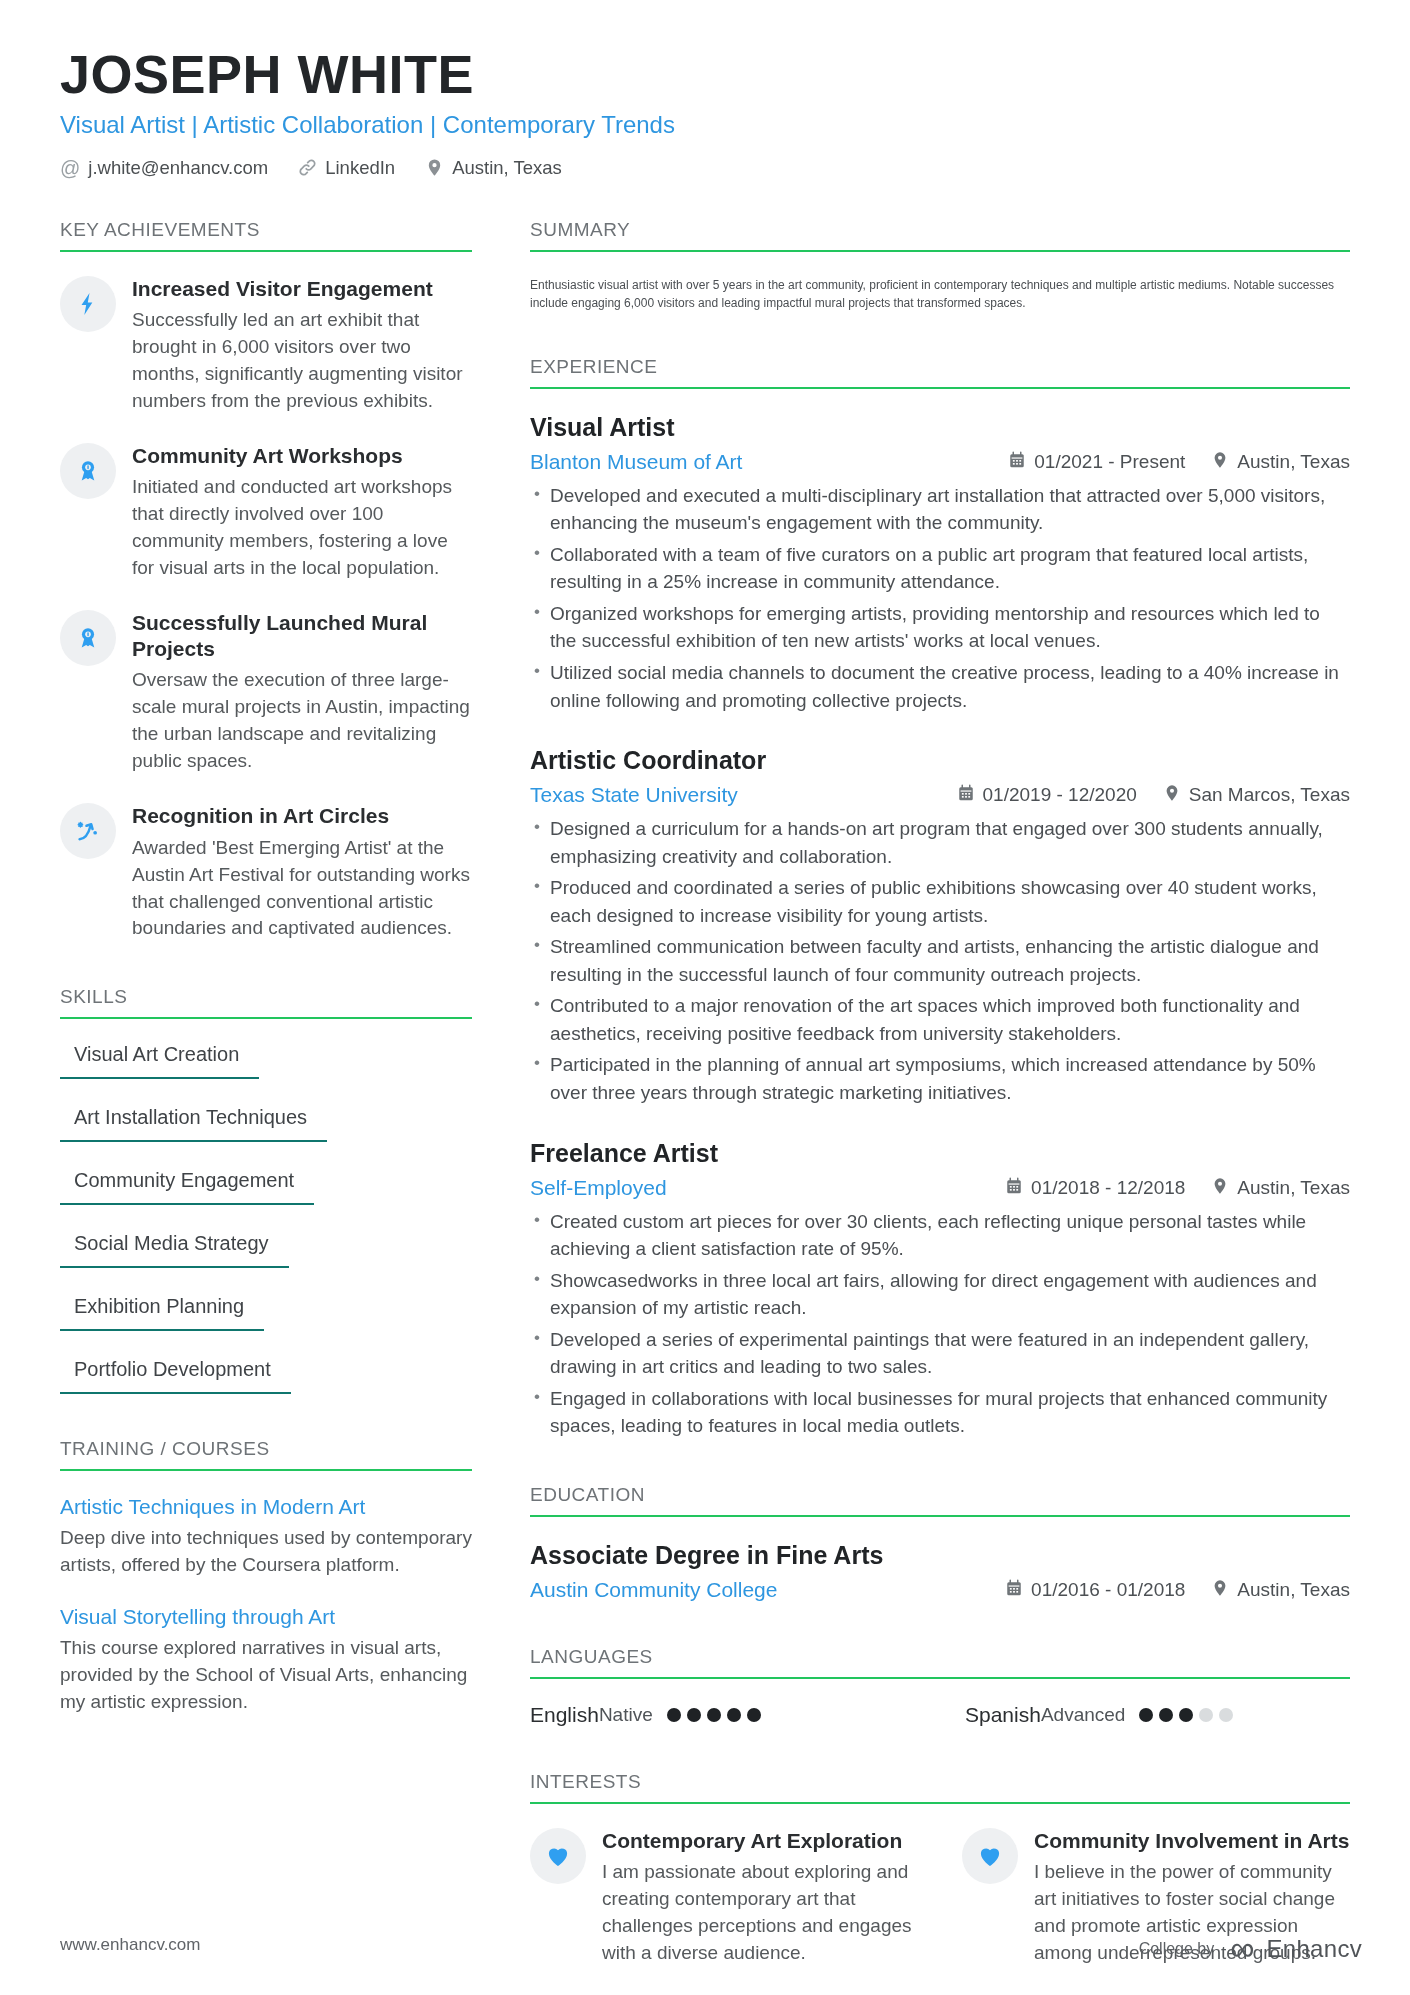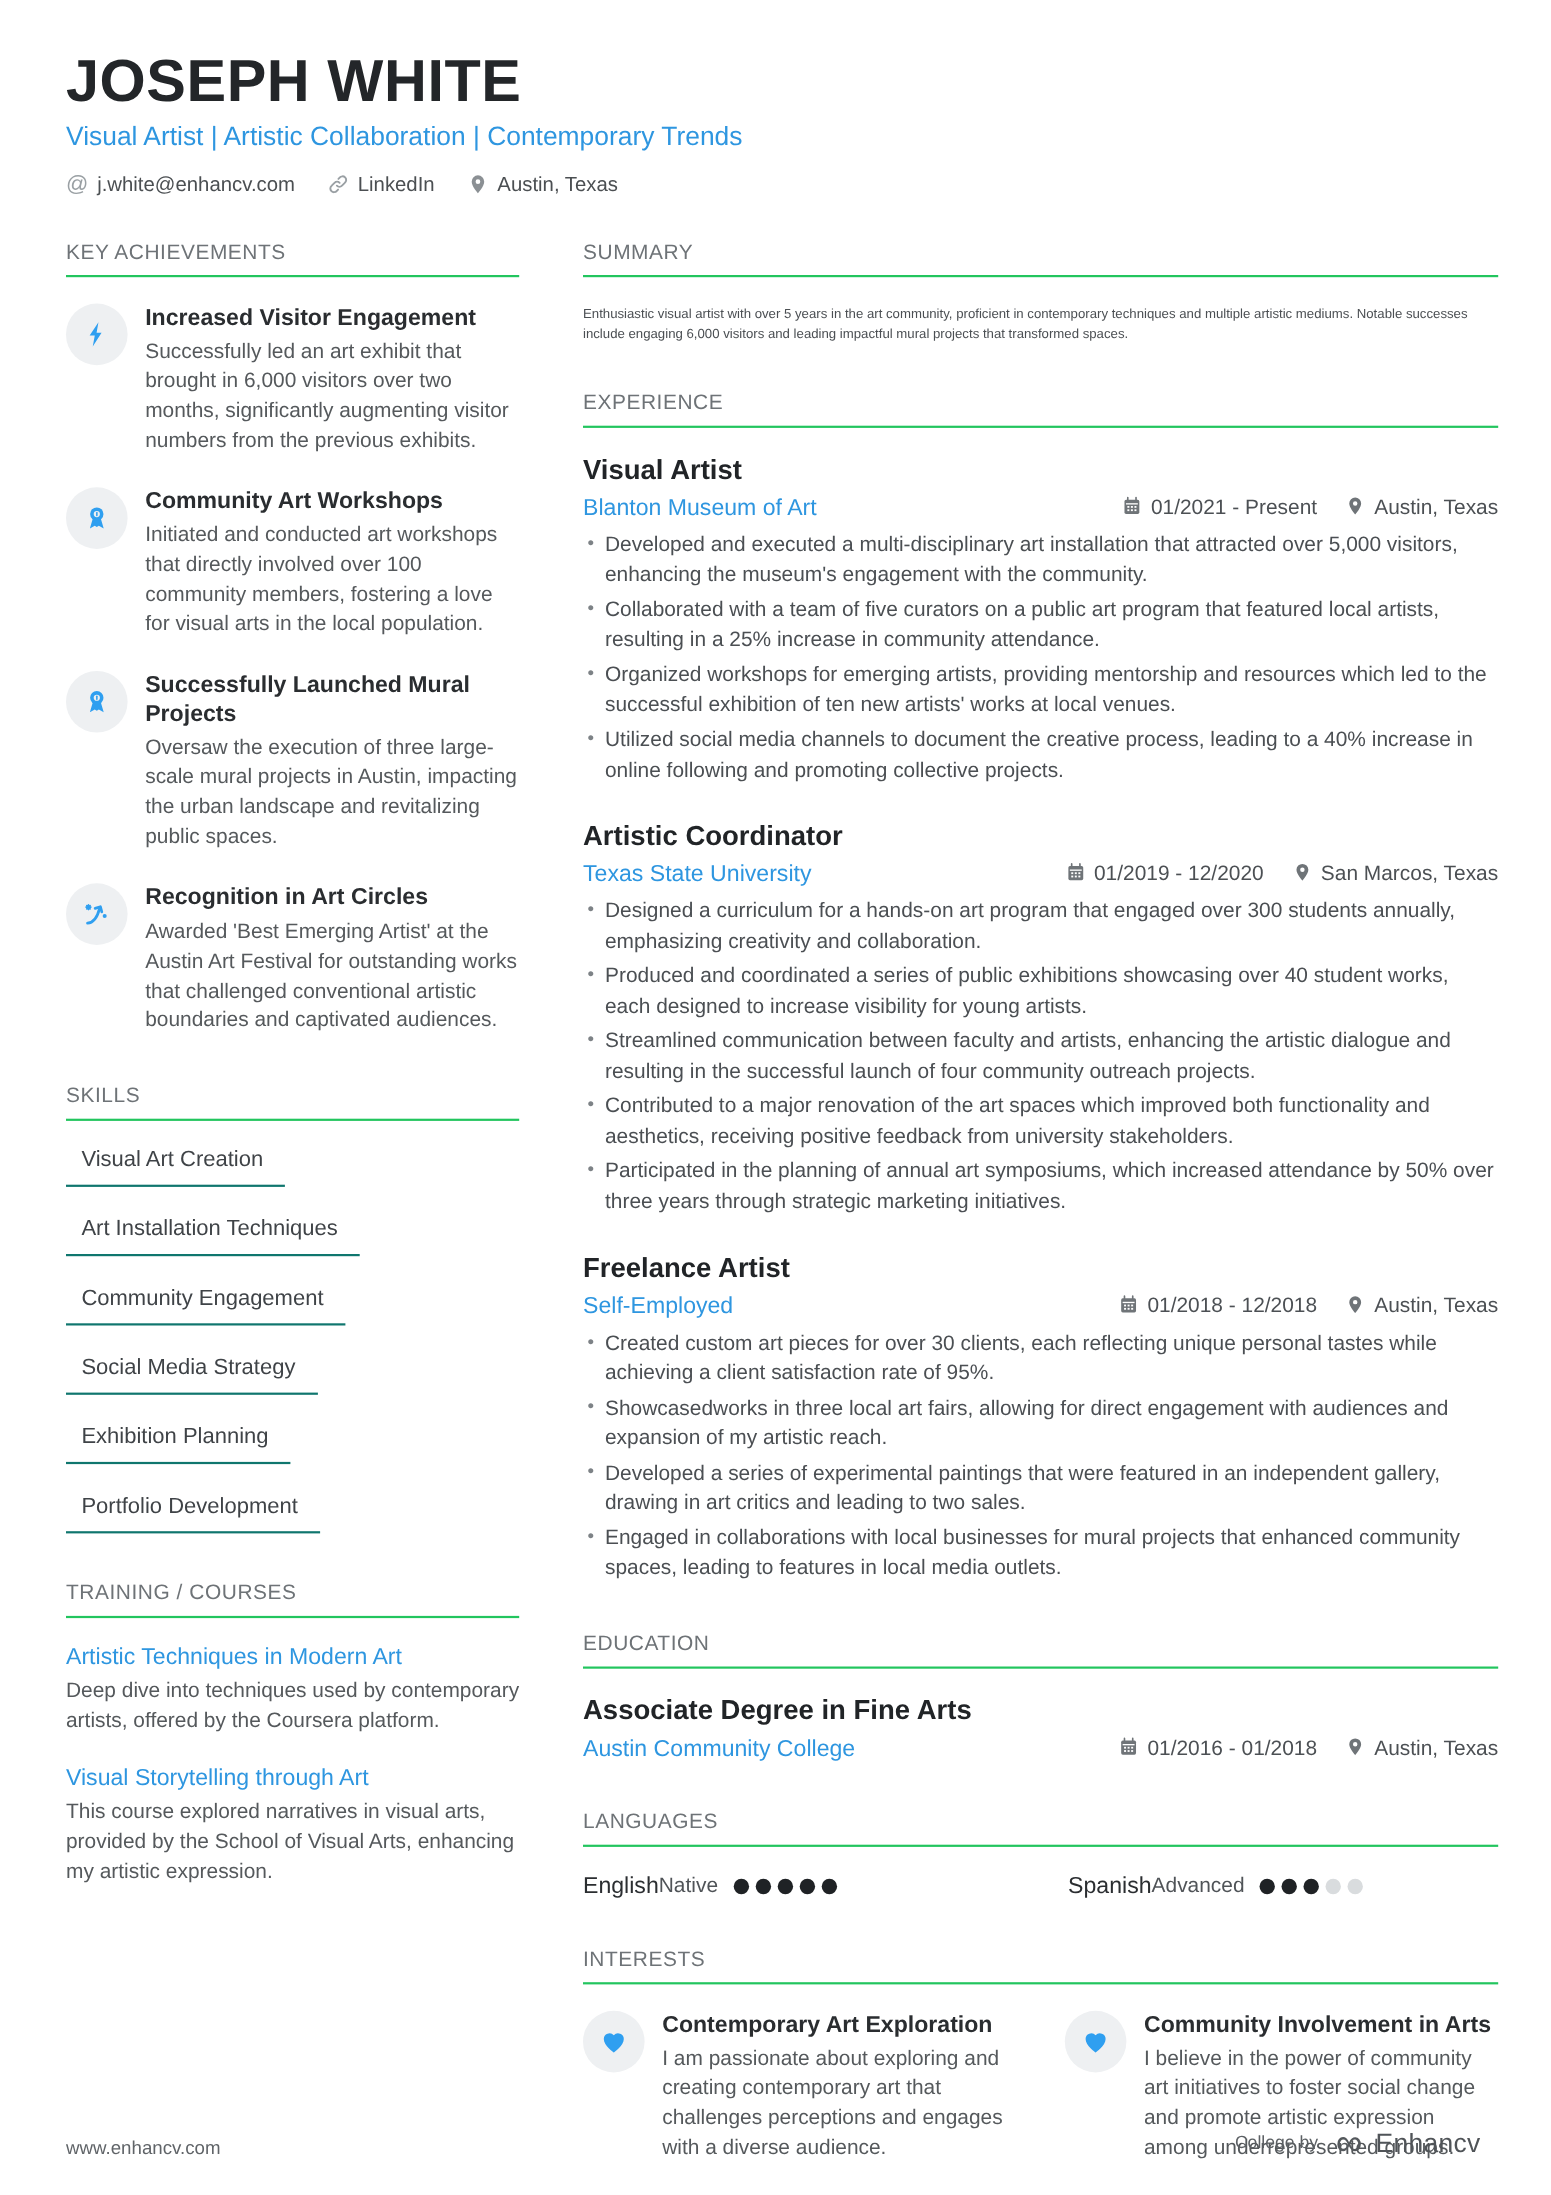--- a/index.html
+++ b/index.html
@@ -6,21 +6,21 @@
     margin: 0; padding: 0;
     width: 1410px; height: 1995px;
     background: #ffffff;
     font-family: "Liberation Sans", "DejaVu Sans", sans-serif;
     color: #3f4347;
     -webkit-font-smoothing: antialiased;
   }
   .page {
     position: relative;
     width: 1410px; height: 1995px;
-    padding: 46px 48px 0 60px;
+    padding: 46px 60px 0 60px;
     box-sizing: border-box;
     overflow: hidden;
   }
   
   .name {
     font-size: 54px; font-weight: 700; letter-spacing: 0.5px;
     color: #232629; line-height: 1.05;
   }
   .tagline {
     margin-top: 8px;
@@ -103,22 +103,22 @@
   .lang-level { font-size: 19px; color: #505458; }
   .dots { display: flex; gap: 6px; }
   .dot { width: 14px; height: 14px; border-radius: 50%; background: #d9dcde; }
   .dot.filled { background: #1f2225; }
 
   
   .interests-grid { display: grid; grid-template-columns: 1fr 1fr; gap: 44px; }
 
   
   .footer {
-    position: absolute; left: 60px; right: 64px; bottom: 32px;
-    display: flex; align-items: flex-end; justify-content: space-between;
+    position: absolute; left: 60px; right: 48px; bottom: 32px;
+    display: flex; align-items: flex-start; justify-content: space-between;
   }
   .footer-site { font-size: 17px; color: #606468; }
   .footer-brand { display: flex; align-items: center; gap: 12px; }
   .powered-by { font-size: 16px; color: #5c6064; margin-right: 4px; }
   .logo-glyph { font-size: 34px; color: #54585c; line-height: 0.8; }
   .brand-name { font-size: 24px; color: #505458; letter-spacing: 0.3px; }
 </style>
 </head>
 <body>
 

